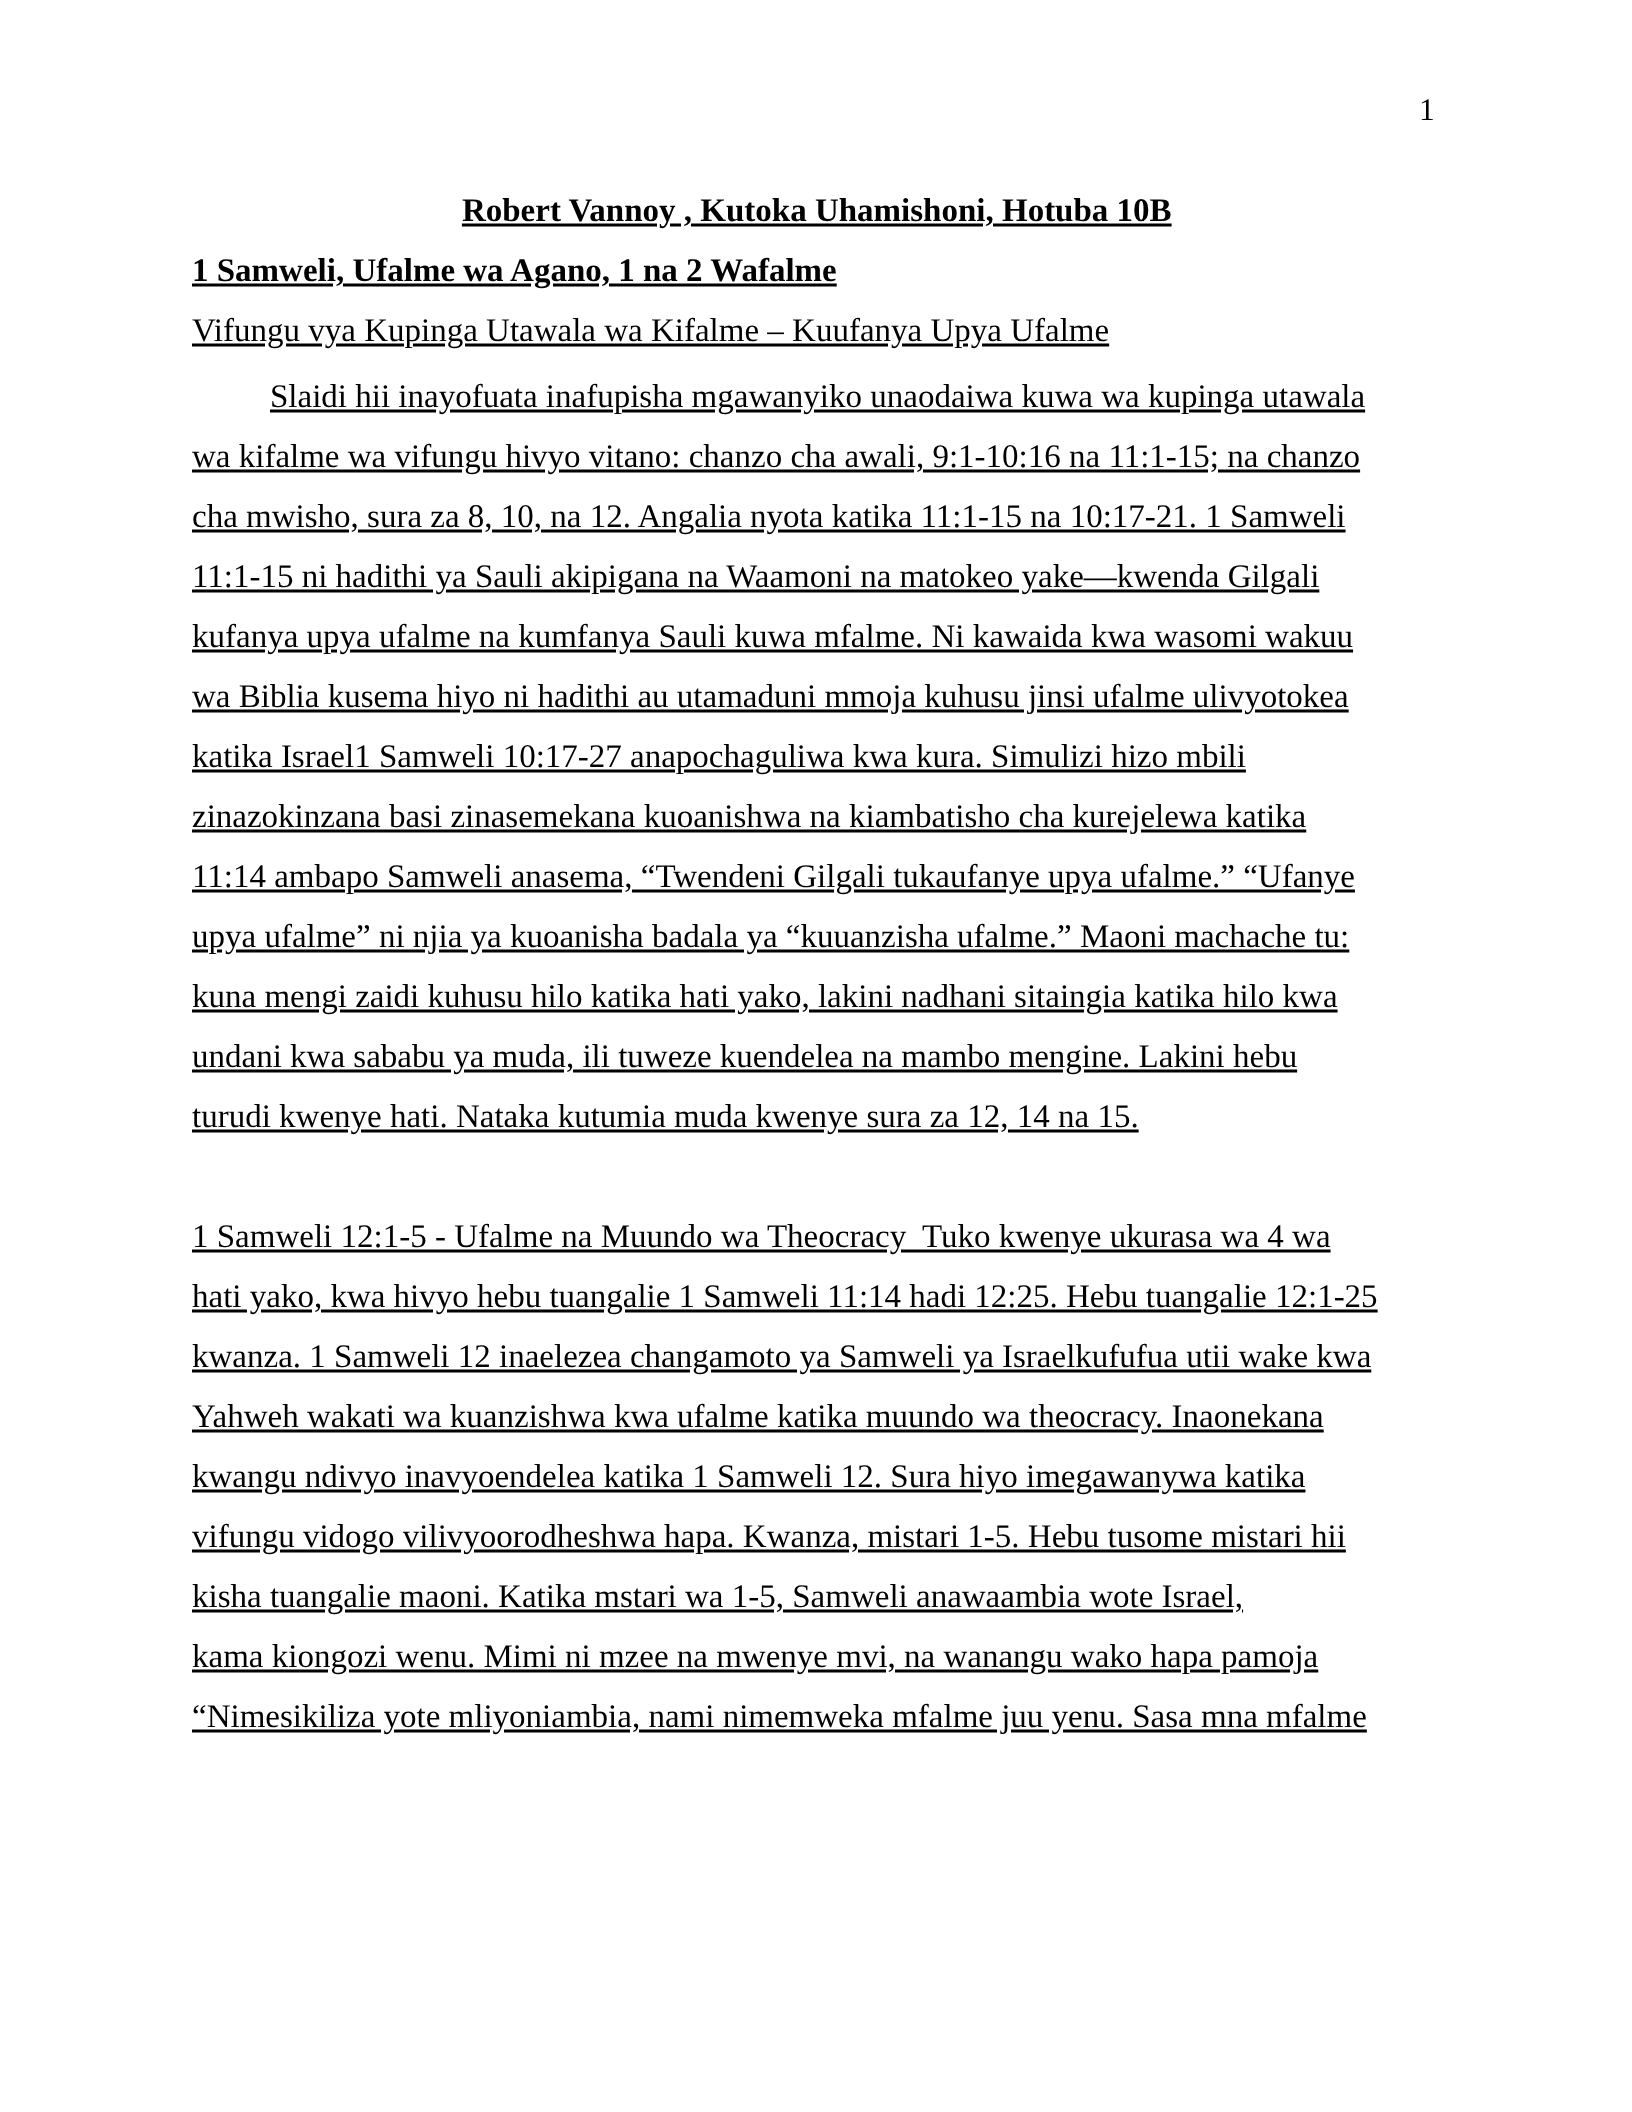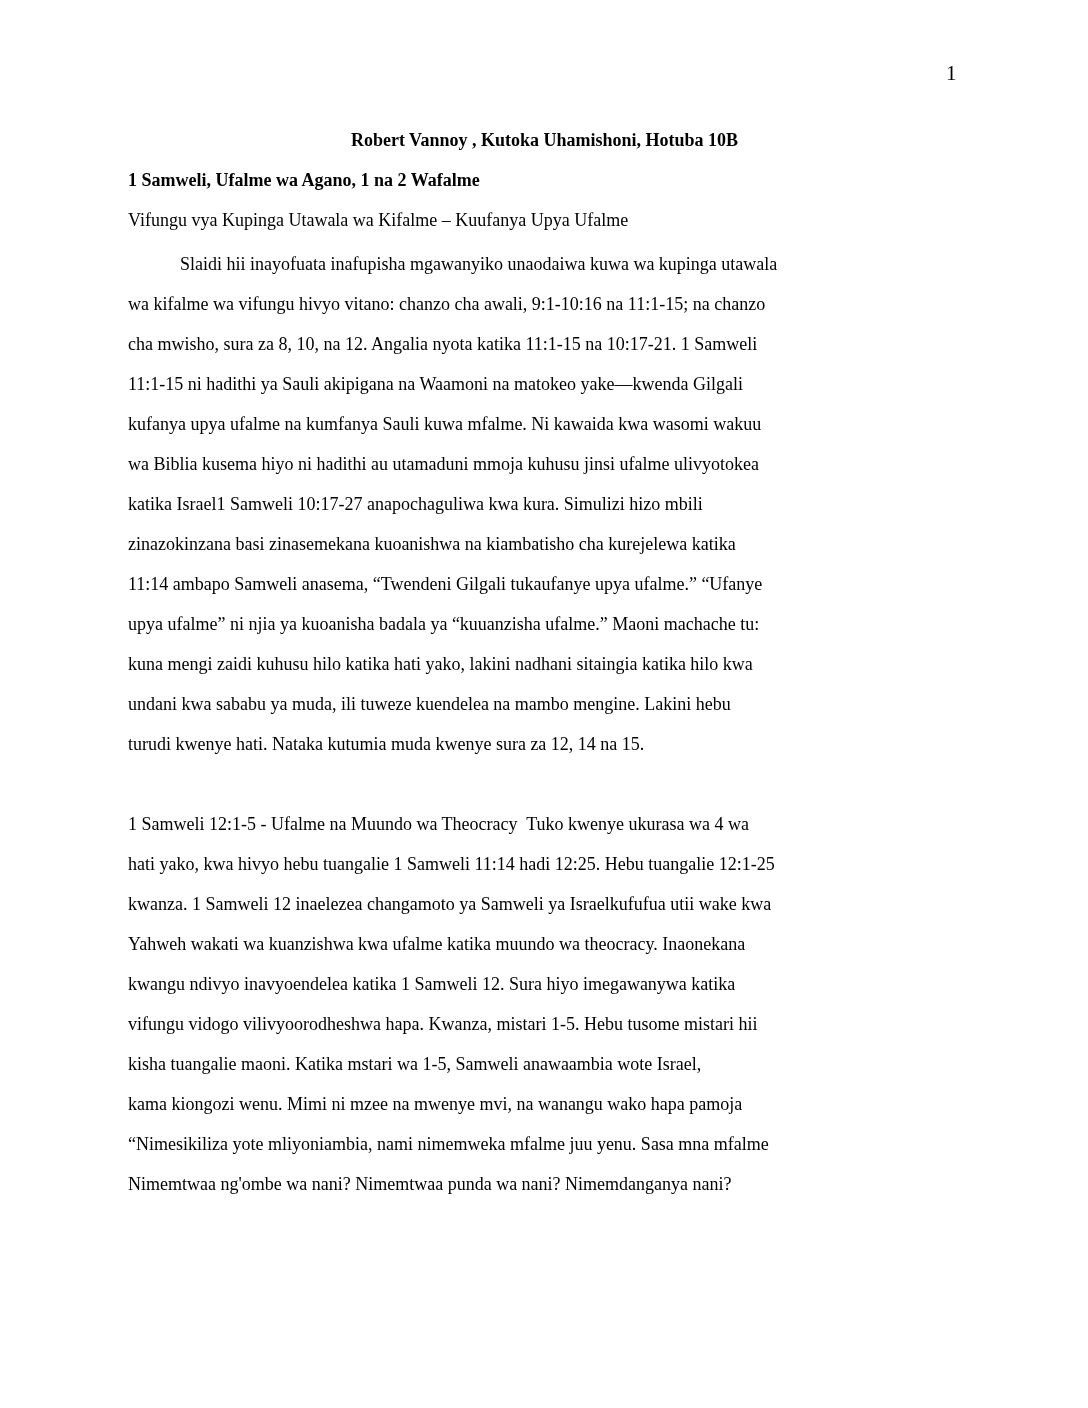--- a/index.html
+++ b/index.html
@@ -21,21 +21,22 @@
     top: 60px;
     left: 946px;
     font-size: 21px;
     line-height: 26px;
   }
   .content {
     position: absolute;
     left: 128px;
     top: 120px;
     width: 833px;
-    font-size: 18px;
+    font-size: 22px;
+    text-decoration: underline;
   }
   .doc-title {
     font-weight: bold;
     text-align: center;
     line-height: 40px;
     white-space: pre-wrap;
   }
   .doc-heading {
     font-weight: bold;
     line-height: 40px;
@@ -91,17 +92,16 @@
         <div class="paragraph">
           <div class="line">1 Samweli 12:1-5 - Ufalme na Muundo wa Theocracy  Tuko kwenye ukurasa wa 4 wa</div>
           <div class="line">hati yako, kwa hivyo hebu tuangalie 1 Samweli 11:14 hadi 12:25. Hebu tuangalie 12:1-25</div>
           <div class="line">kwanza. 1 Samweli 12 inaelezea changamoto ya Samweli ya Israelkufufua utii wake kwa</div>
           <div class="line">Yahweh wakati wa kuanzishwa kwa ufalme katika muundo wa theocracy. Inaonekana</div>
           <div class="line">kwangu ndivyo inavyoendelea katika 1 Samweli 12. Sura hiyo imegawanywa katika</div>
           <div class="line">vifungu vidogo vilivyoorodheshwa hapa. Kwanza, mistari 1-5. Hebu tusome mistari hii</div>
           <div class="line">kisha tuangalie maoni. Katika mstari wa 1-5, Samweli anawaambia wote Israel,</div>
           <div class="line">kama kiongozi wenu. Mimi ni mzee na mwenye mvi, na wanangu wako hapa pamoja</div>
           <div class="line">“Nimesikiliza yote mliyoniambia, nami nimemweka mfalme juu yenu. Sasa mna mfalme</div>
-          <div class="line">Nimemtwaa ng'ombe wa nani? Nimemtwaa punda wa nani? Nimemdanganya nani?</div>
         </div>
       </div>
   </div>
 </div>
 
 </body></html>

